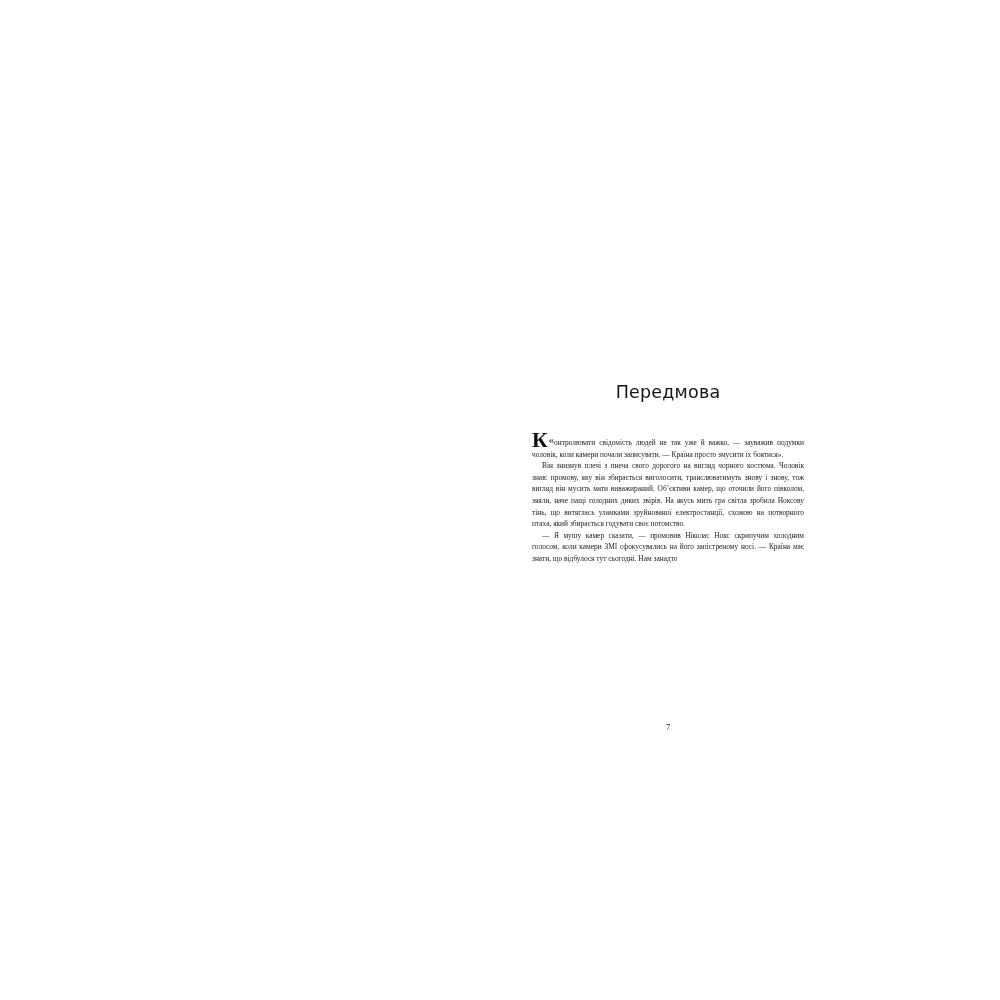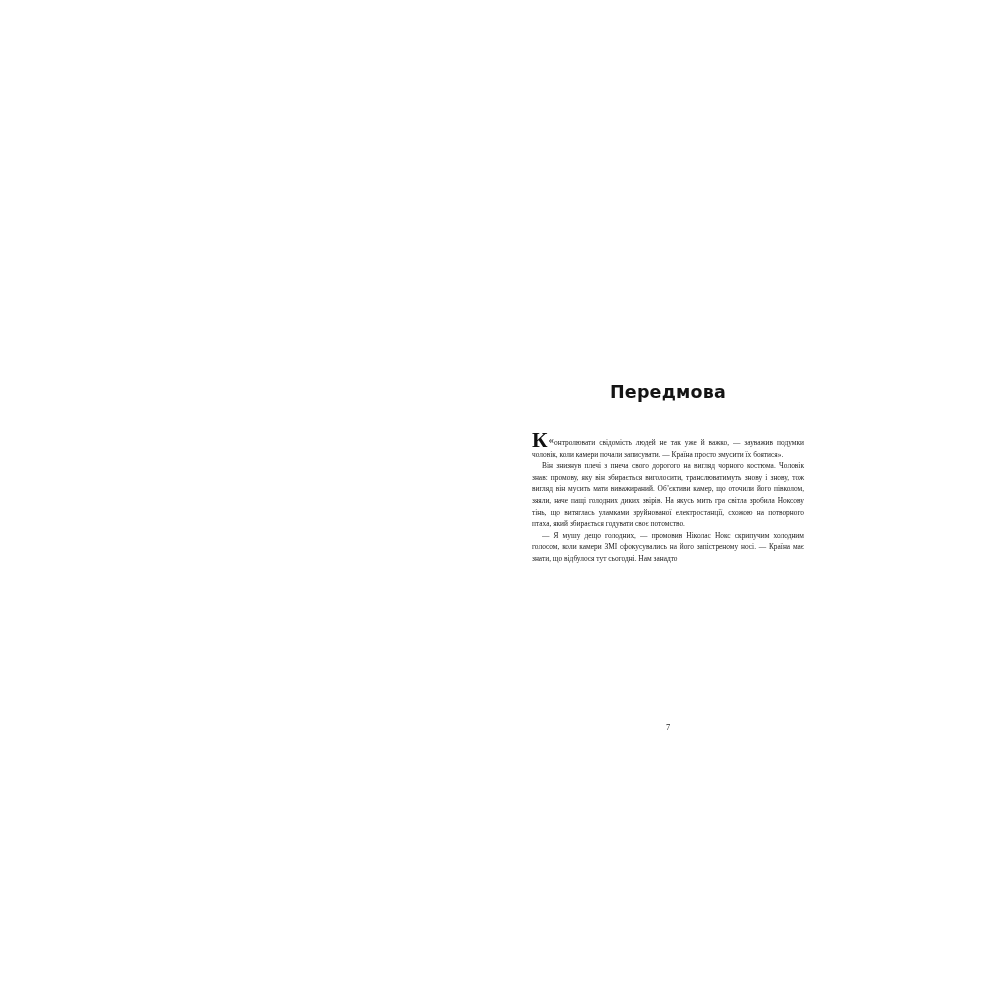--- a/index.html
+++ b/index.html
@@ -22,21 +22,21 @@
   }
   
   .text-block {
     position: absolute;
     left: 532px;
     top: 372px;
     width: 272px;
   }
   .chapter-title {
     font-family: "DejaVu Sans", sans-serif;
-    font-weight: bold;
+    font-weight: normal;
     font-size: 17.5px;
     letter-spacing: 0.2px;
     text-align: center;
     color: #141414;
     margin: 0 0 34px 0;
   }
   .body-text {
     font-size: 7.4px;
     line-height: 11.6px;
     text-align: justify;
@@ -90,21 +90,21 @@
 
       <p class="first">
         <span class="dropcap">К</span><span class="guillemet">«</span><span class="bold">онтролювати свідомість людей не так уже й важко</span><span>, — зауважив подумки чоловік, коли камери почали записувати. — </span><span class="bold">Країна просто змусити їх боятися</span><span>».</span>
       </p>
 
       <p>
         <span>Він знизнув плечі з пнеча свого дорогого на вигляд чорного костюма. Чоловік знав: промову, яку він збирається виголосити, транслюватимуть знову і знову, тож вигляд він мусить мати виважираний. Об’єктиви камер, що оточили його півколом, зяяли, наче пащі голодних диких звірів. На якусь мить гра світла зробила Ноксову тінь, що витяглась уламками зруйнованої електростанції, схожою на потворного птаха, який збирається годувати своє потомство.</span>
       </p>
 
       <p>
-        <span class="bold">— Я мушу дещо голодних</span><span>, — промовив Ніколас Нокс скрипучим холодним голосом, коли камери ЗМІ сфокусувались на його запістреному носі. — Країна має знати, що відбулося тут сьогодні. Нам занадто</span>
+        <span class="bold">— Я мушу камер сказати</span><span>, — промовив Ніколас Нокс скрипучим холодним голосом, коли камери ЗМІ сфокусувались на його запістреному носі. — Країна має знати, що відбулося тут сьогодні. Нам занадто</span>
       </p>
 
     </div>
   </div>
 
   <div class="folio">7</div>
 
 </div>
 
 </body></html>

